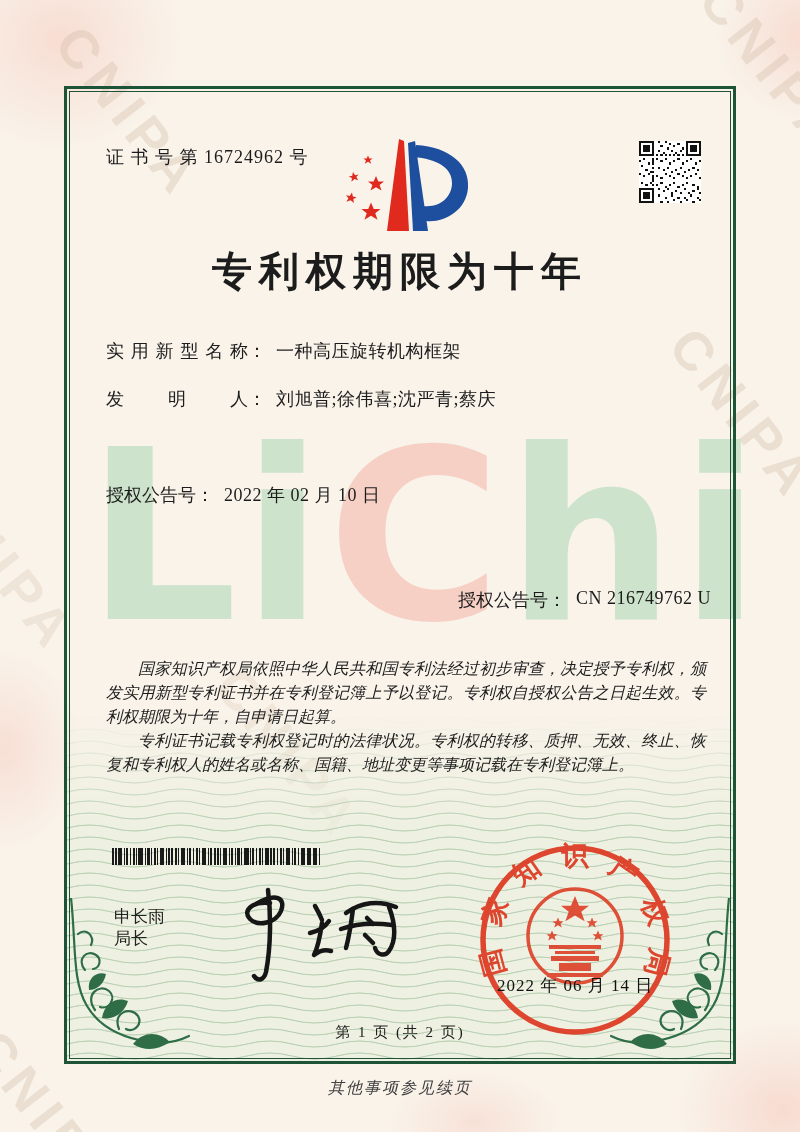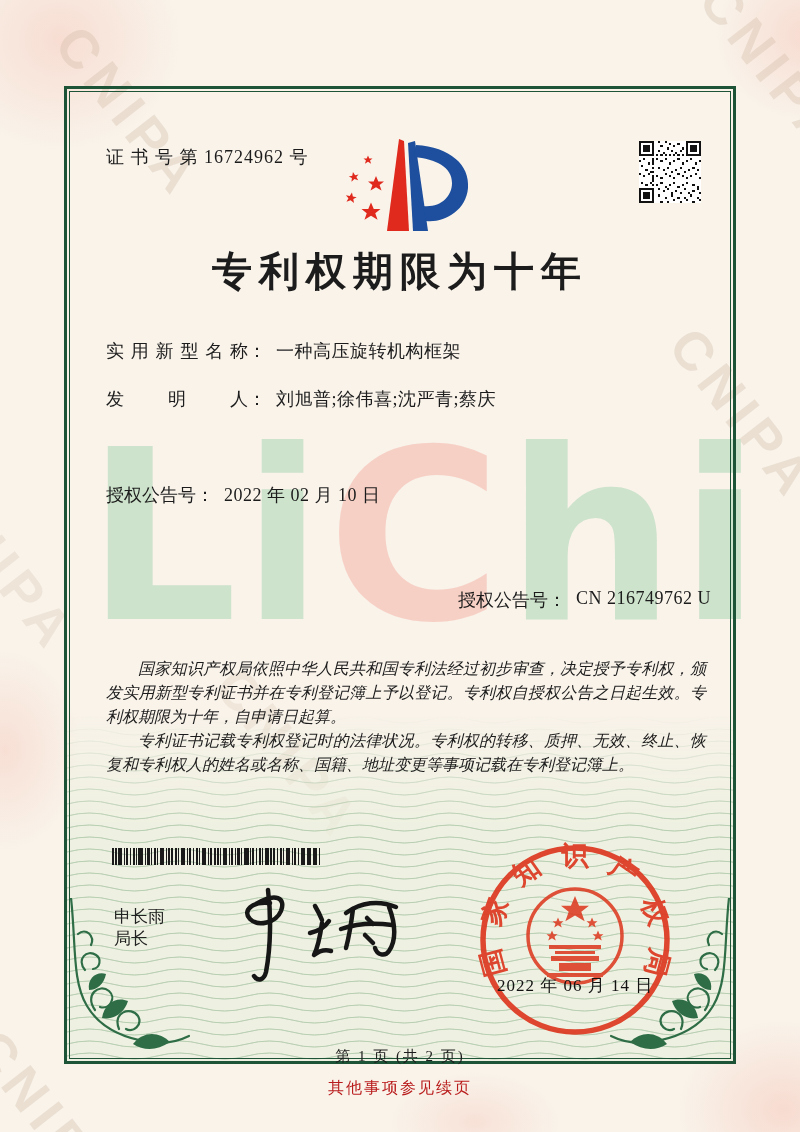--- a/index.html
+++ b/index.html
@@ -76,22 +76,22 @@
     background:
       repeating-linear-gradient(90deg,#1a1a1a 0 1px,transparent 1px 3px),
       repeating-linear-gradient(90deg,#1a1a1a 0 2px,transparent 2px 7px),
       repeating-linear-gradient(90deg,transparent 0 4px,#1a1a1a 4px 5px,transparent 5px 11px);
   }
   .signer{position:absolute; left:114px; font-size:17px; font-family:"Liberation Sans","DejaVu Sans",sans-serif; color:#222;margin-top:13px;}
   .s1{top:914px;} .s2{top:892px;}
   .sig{position:absolute; left:218px; top:884px; width:205px; height:102px;}
   .seal{position:absolute; left:477px; top:842px; width:196px; height:196px; opacity:.93;}
   .seal-date{position:absolute; left:497px; top:974px; font-size:17px; color:#121212; letter-spacing:1px; white-space:nowrap;}
-  .page-ind{position:absolute; left:0; top:1023px; width:800px; text-align:center; font-size:15px; letter-spacing:2px;margin-top:24px;}
-  .note{position:absolute; left:0; top:1078px; width:800px; text-align:center; font-size:16px; letter-spacing:2px; color:#b91c1c;}
+  .page-ind{position:absolute; left:0; top:1023px; width:800px; text-align:center; font-size:15px; letter-spacing:2px;}
+  .note{position:absolute; left:0; top:1078px; width:800px; text-align:center; font-size:16px; font-style:italic; letter-spacing:2px; color:#404040;}
 </style>
 </head>
 <body>
 
 <div class="page">
 
   <div class="blob b1"></div>
   <div class="blob b2"></div>
   <div class="blob b3"></div>
   <div class="blob b4"></div>

